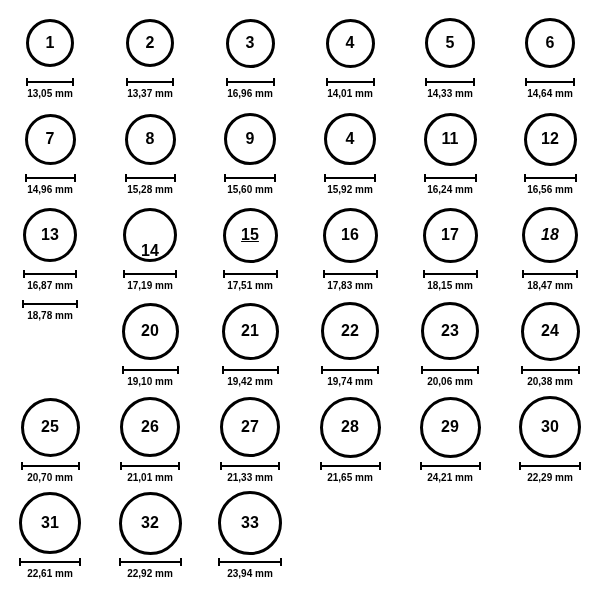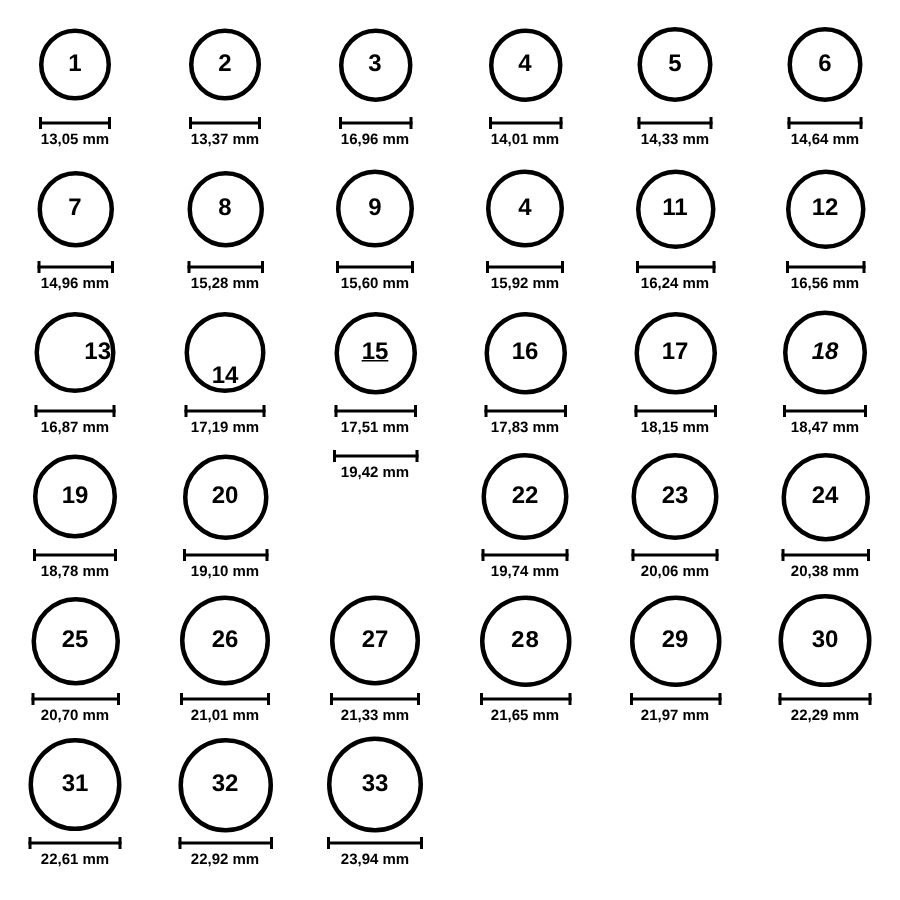--- a/index.html
+++ b/index.html
@@ -248,21 +248,21 @@
         </div>
         <div class="measure" style="width: 53px;">
           <div class="bar"></div>
           <div class="tick left"></div>
           <div class="tick right"></div>
         </div>
         <div class="mm">16,56 mm</div>
       </div>
       <div class="cell">
         <div class="ring-wrap">
-          <div class="ring" style="width: 54px; height: 54px; justify-content: flex-end;">
+          <div class="ring" style="width: 54px; height: 54px;">
             <span class="ring-number">13</span>
           </div>
         </div>
         <div class="measure" style="width: 54px;">
           <div class="bar"></div>
           <div class="tick left"></div>
           <div class="tick right"></div>
         </div>
         <div class="mm">16,87 mm</div>
       </div>
@@ -325,25 +325,20 @@
           </div>
         </div>
         <div class="measure" style="width: 56px;">
           <div class="bar"></div>
           <div class="tick left"></div>
           <div class="tick right"></div>
         </div>
         <div class="mm">18,47 mm</div>
       </div>
       <div class="cell">
-        <div class="ring-wrap">
-          <div class="ring" style="width: 56px; height: 56px;">
-            <span class="ring-number">19</span>
-          </div>
-        </div>
         <div class="measure" style="width: 56px;">
           <div class="bar"></div>
           <div class="tick left"></div>
           <div class="tick right"></div>
         </div>
         <div class="mm">18,78 mm</div>
       </div>
       <div class="cell">
         <div class="ring-wrap">
           <div class="ring" style="width: 57px; height: 57px;">
@@ -351,20 +346,25 @@
           </div>
         </div>
         <div class="measure" style="width: 57px;">
           <div class="bar"></div>
           <div class="tick left"></div>
           <div class="tick right"></div>
         </div>
         <div class="mm">19,10 mm</div>
       </div>
       <div class="cell">
+        <div class="ring-wrap">
+          <div class="ring" style="width: 57px; height: 57px;">
+            <span class="ring-number">21</span>
+          </div>
+        </div>
         <div class="measure" style="width: 57px;">
           <div class="bar"></div>
           <div class="tick left"></div>
           <div class="tick right"></div>
         </div>
         <div class="mm">19,42 mm</div>
       </div>
       <div class="cell">
         <div class="ring-wrap">
           <div class="ring" style="width: 58px; height: 58px;">
@@ -438,21 +438,21 @@
         </div>
         <div class="measure" style="width: 60px;">
           <div class="bar"></div>
           <div class="tick left"></div>
           <div class="tick right"></div>
         </div>
         <div class="mm">21,33 mm</div>
       </div>
       <div class="cell">
         <div class="ring-wrap">
-          <div class="ring" style="width: 61px; height: 61px; font-family: Liberation Mono, monospace;">
+          <div class="ring" style="width: 61px; height: 61px;">
             <span class="ring-number">28</span>
           </div>
         </div>
         <div class="measure" style="width: 61px;">
           <div class="bar"></div>
           <div class="tick left"></div>
           <div class="tick right"></div>
         </div>
         <div class="mm">21,65 mm</div>
       </div>
@@ -460,21 +460,21 @@
         <div class="ring-wrap">
           <div class="ring" style="width: 61px; height: 61px;">
             <span class="ring-number">29</span>
           </div>
         </div>
         <div class="measure" style="width: 61px;">
           <div class="bar"></div>
           <div class="tick left"></div>
           <div class="tick right"></div>
         </div>
-        <div class="mm">21,97 mm</div>
+        <div class="mm">24,21 mm</div>
       </div>
       <div class="cell">
         <div class="ring-wrap">
           <div class="ring" style="width: 62px; height: 62px;">
             <span class="ring-number">30</span>
           </div>
         </div>
         <div class="measure" style="width: 62px;">
           <div class="bar"></div>
           <div class="tick left"></div>

